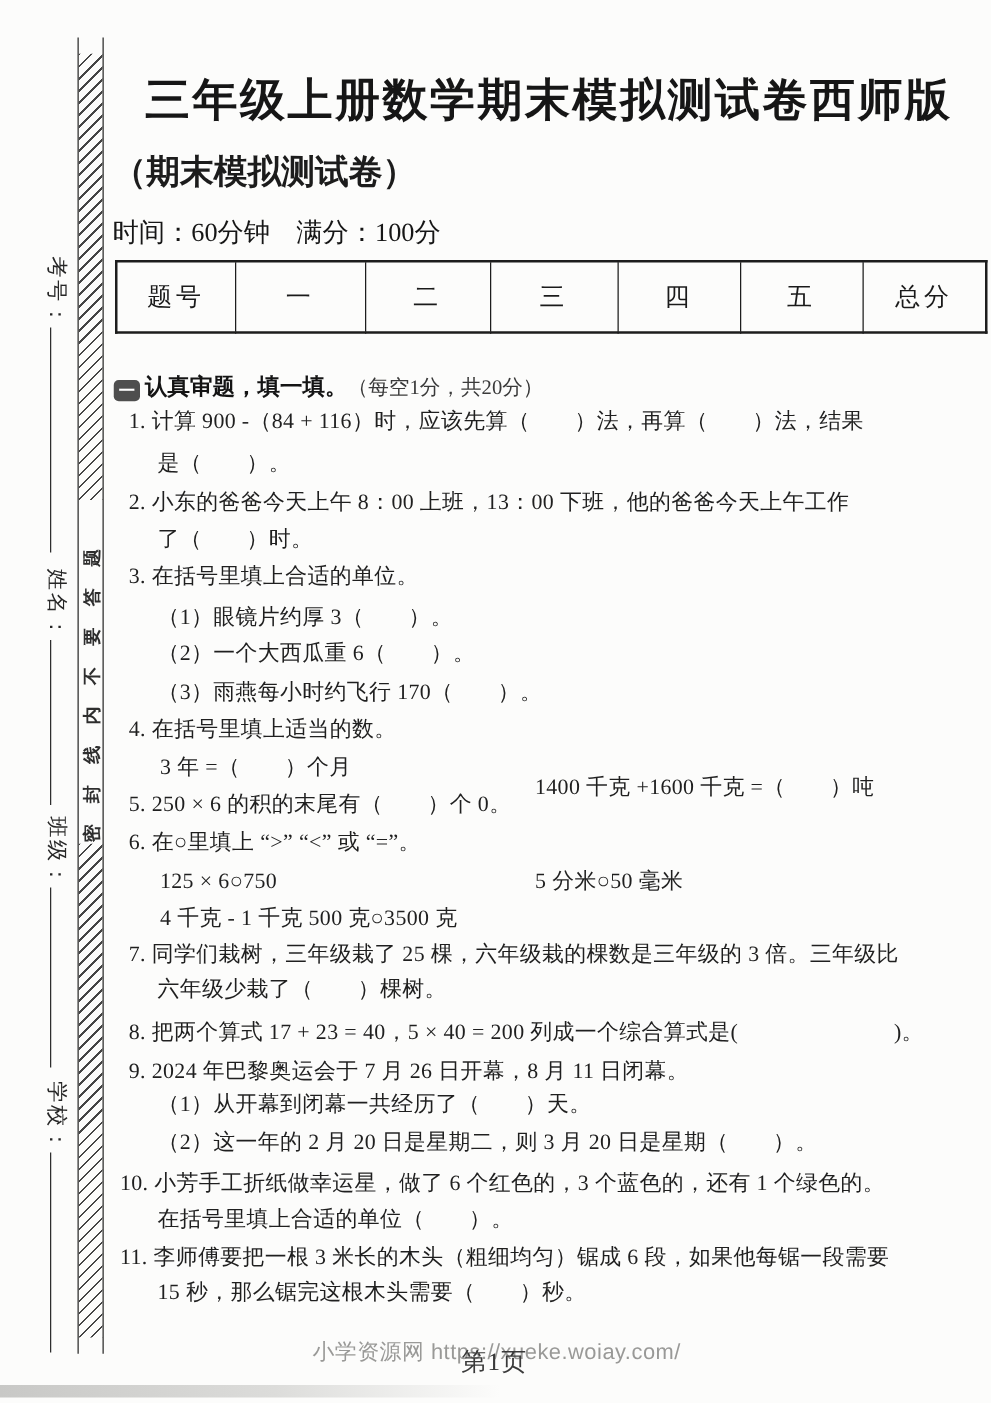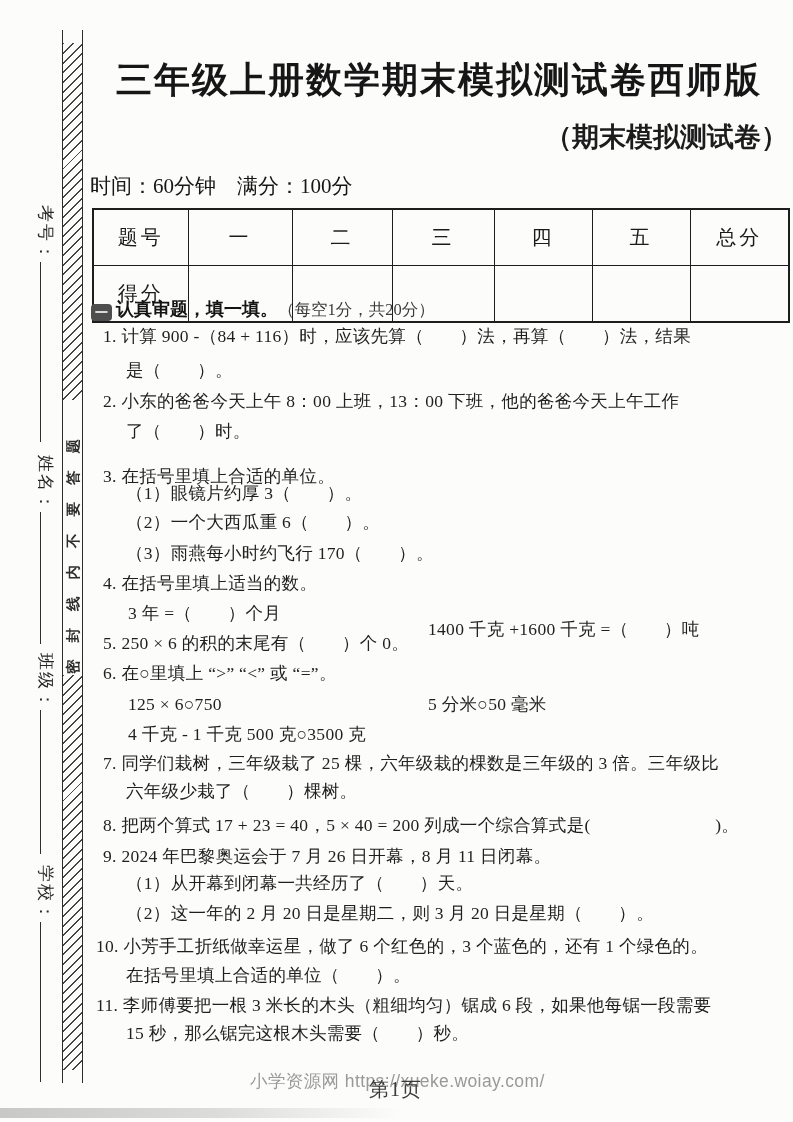--- a/index.html
+++ b/index.html
@@ -43,21 +43,21 @@
   .vl-xuexiao{top:865px;} .vl-xuexiao .blank{width:160px;}
 
   
   .doc-title{
     position:absolute; top:56px; left:90px; width:698px;
     text-align:center; font-size:36px; font-weight:bold; letter-spacing:2px;
     color:#161616;
   }
   .doc-subtitle{
     position:absolute; top:119px; left:90px; width:698px;
-    text-align:right; font-size:27px; font-weight:bold; color:#1c1c1c;
+    text-align:left; font-size:27px; font-weight:bold; color:#1c1c1c;
   }
   .doc-meta{
     position:absolute; top:172px; left:90px; width:696px;
     text-align:left; font-size:21px; color:#161616;
   }
 
   
   .score-table{
     position:absolute; left:92px; top:208px; width:696px;
     border-collapse:collapse; table-layout:fixed;
@@ -141,42 +141,33 @@
   <tbody>
       <tr class="row-head">
     <th>题号</th>
     <th>一</th>
     <th>二</th>
     <th>三</th>
     <th>四</th>
     <th>五</th>
     <th>总分</th>
   </tr>
-  <tr class="row-score">
-    <td>得分</td>
-    <td></td>
-    <td></td>
-    <td></td>
-    <td></td>
-    <td></td>
-    <td></td>
-  </tr>
 </tbody>
   </table>
 
 <div class="section-head">
   <span class="section-badge">一</span><span class="section-title">认真审题，填一填。</span><span class="section-note">（每空1分，共20分）</span>
 </div>
 
 <div id="questions">
     <div class="qline" style="top: 326px; left: 103px;">1. 计算 900 -（84 + 116）时，应该先算（　　）法，再算（　　）法，结果</div>
     <div class="qline" style="top: 360px; left: 126px;">是（　　）。</div>
     <div class="qline" style="top: 391px; left: 103px;">2. 小东的爸爸今天上午 8：00 上班，13：00 下班，他的爸爸今天上午工作</div>
     <div class="qline" style="top: 421px; left: 126px;">了（　　）时。</div>
-    <div class="qline" style="top: 450px; left: 103px; margin-top: 16px;">3. 在括号里填上合适的单位。</div>
+    <div class="qline" style="top: 450px; left: 103px;">3. 在括号里填上合适的单位。</div>
     <div class="qline" style="top: 483px; left: 126px;">（1）眼镜片约厚 3（　　）。</div>
     <div class="qline" style="top: 512px; left: 126px;">（2）一个大西瓜重 6（　　）。</div>
     <div class="qline" style="top: 543px; left: 126px;">（3）雨燕每小时约飞行 170（　　）。</div>
     <div class="qline" style="top: 573px; left: 103px;">4. 在括号里填上适当的数。</div>
     <div class="qline" style="top: 603px; left: 128px;">3 年 =（　　）个月</div>
     <div class="qline" style="top: 603px; left: 428px; margin-top: 16px;">1400 千克 +1600 千克 =（　　）吨</div>
     <div class="qline" style="top: 633px; left: 103px;">5. 250 × 6 的积的末尾有（　　）个 0。</div>
     <div class="qline" style="top: 663px; left: 103px;">6. 在○里填上 “&gt;” “&lt;” 或 “=”。</div>
     <div class="qline" style="top: 694px; left: 128px;">125 × 6○750</div>
     <div class="qline" style="top: 694px; left: 428px;">5 分米○50 毫米</div>

